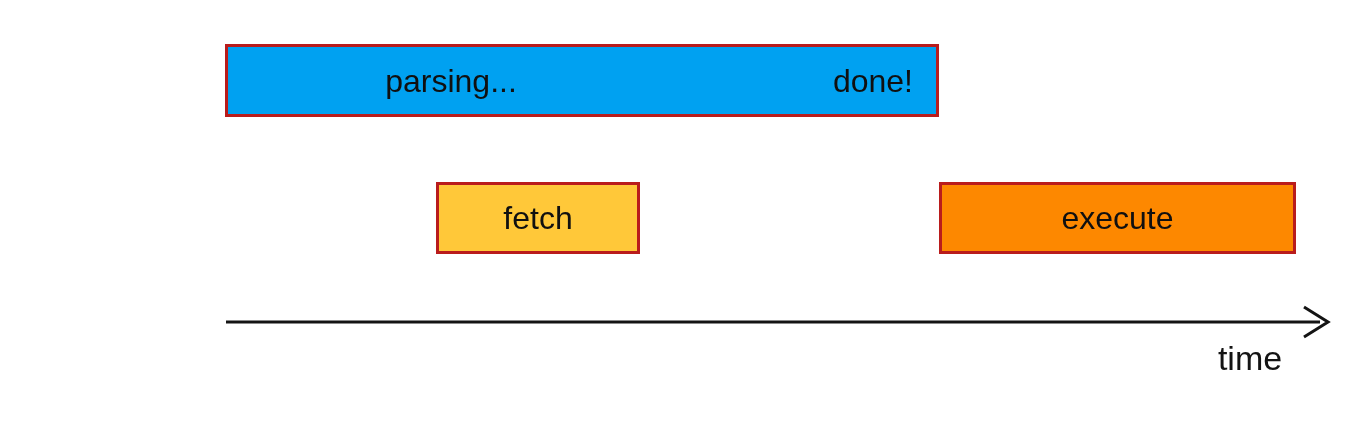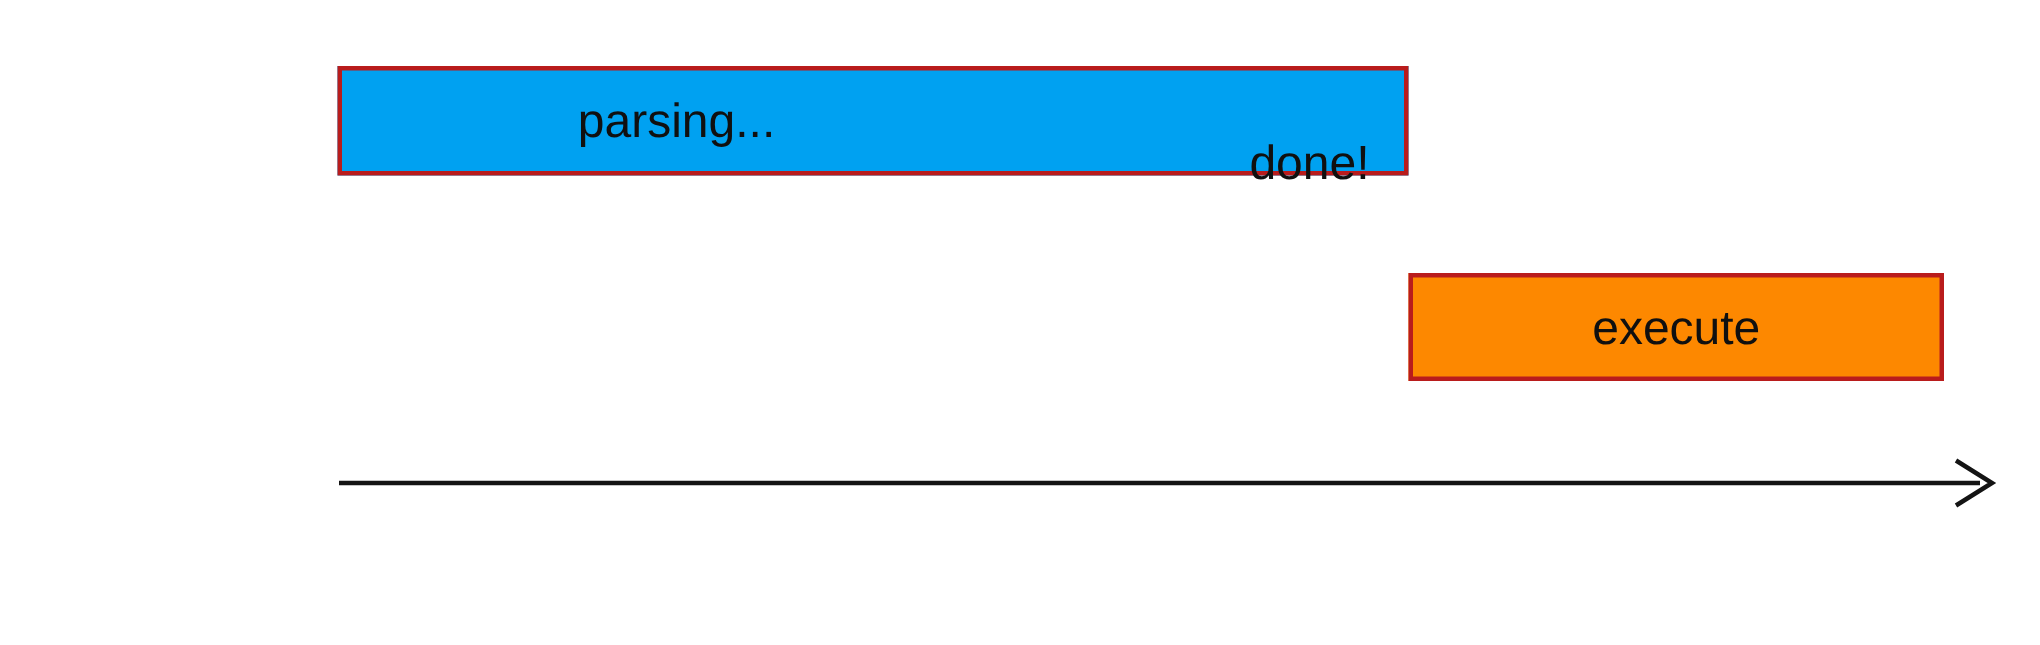--- a/index.html
+++ b/index.html
@@ -38,21 +38,20 @@
   #bar-execute { left: 939px; top: 182px; width: 357px; height: 72px; }
   .parsing-text {
     position: absolute; left: 223px; top: 50%;
     transform: translate(-50%, -50%);
     white-space: nowrap;
   }
   .done-text {
     position: absolute; right: 23px; top: 50%;
     transform: translateY(-50%);
     white-space: nowrap;
-    margin-top: 28px;
   }
   .axis-svg { position: absolute; left: 220px; top: 300px; }
   .time-label {
     position: absolute; left: 1250px; top: 339px;
     transform: translateX(-50%);
     font-size: 34px;
     color: #141414;
     white-space: nowrap;
   }
 </style>
@@ -61,24 +60,28 @@
 
 <div class="canvas">
 
 
   <div class="bar" id="bar-parsing" style="background-color: rgb(0, 161, 241);">
     <span class="parsing-text">parsing...</span>
     <span class="done-text">done!</span>
   </div>
 
 
+  <div class="bar" id="bar-fetch" style="background-color: rgb(255, 200, 57);">
+    <span>fetch</span>
+  </div>
 
   <div class="bar" id="bar-execute" style="background-color: rgb(253, 136, 0);">
     <span>execute</span>
   </div>
 
   <svg class="axis-svg" width="1115" height="46" viewBox="0 0 1115 46">
     <line x1="6" y1="22" x2="1100" y2="22" stroke="#141414" stroke-width="3"></line>
     <polyline points="1084,7 1108,22 1084,37" fill="none" stroke="#141414" stroke-width="3" stroke-linecap="butt" stroke-linejoin="miter"></polyline>
   </svg>
 
+  <div class="time-label">time</div>
 
 </div>
 
 </body></html>

